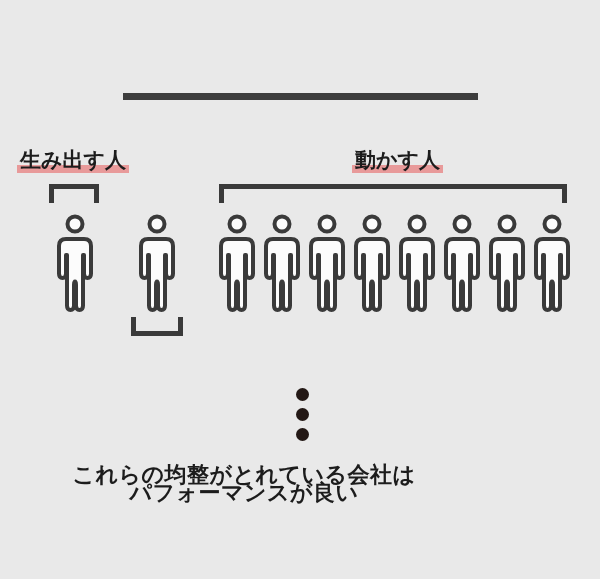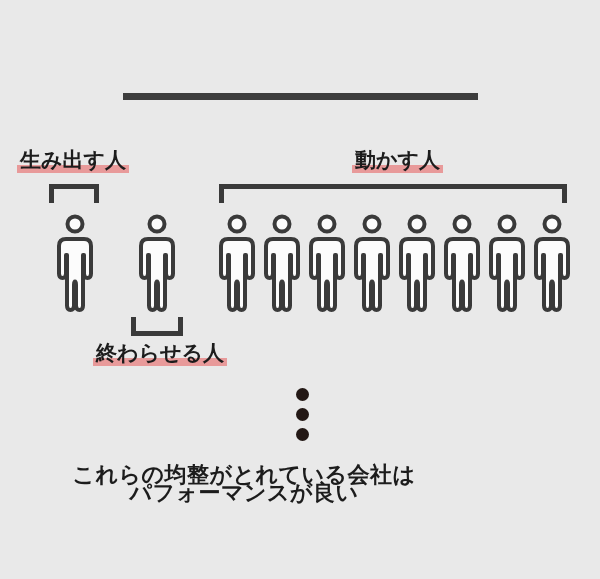--- a/index.html
+++ b/index.html
@@ -82,21 +82,20 @@
       </svg>
     </div>
 
   <div class="person-row row-finisher">
       <svg viewBox="0 0 40 100" xmlns="http://www.w3.org/2000/svg">
         <circle cx="20" cy="10" r="7.5" fill="#fcfcfc" stroke="currentColor" stroke-width="4"></circle>
         <path d="M11,25 H29 Q36,25 36,32 V59.5 Q36,64 32.5,64 Q29,64 29,59.5 V41 L28,41 V91.5 Q28,96 24.5,96 Q21,96 21,91.5 V71 Q21,67.5 20,67.5 Q19,67.5 19,71 V91.5 Q19,96 15.5,96 Q12,96 12,91.5 V41 L11,41 V59.5 Q11,64 7.5,64 Q4,64 4,59.5 V32 Q4,25 11,25 Z" fill="#fcfcfc" stroke="currentColor" stroke-width="4" stroke-linejoin="round" stroke-linecap="round"></path>
       </svg>
     </div>
   <div class="bracket-up bk-finisher"></div>
-  <div class="hl-label label-finisher">終わらせる人</div>
 
   <div class="hl-label label-mover">動かす人</div>
   <div class="bracket-down bk-mover"></div>
   <div class="person-row row-mover">
       <svg viewBox="0 0 40 100" xmlns="http://www.w3.org/2000/svg">
         <circle cx="20" cy="10" r="7.5" fill="#fcfcfc" stroke="currentColor" stroke-width="4"></circle>
         <path d="M11,25 H29 Q36,25 36,32 V59.5 Q36,64 32.5,64 Q29,64 29,59.5 V41 L28,41 V91.5 Q28,96 24.5,96 Q21,96 21,91.5 V71 Q21,67.5 20,67.5 Q19,67.5 19,71 V91.5 Q19,96 15.5,96 Q12,96 12,91.5 V41 L11,41 V59.5 Q11,64 7.5,64 Q4,64 4,59.5 V32 Q4,25 11,25 Z" fill="#fcfcfc" stroke="currentColor" stroke-width="4" stroke-linejoin="round" stroke-linecap="round"></path>
       </svg>
       <svg viewBox="0 0 40 100" xmlns="http://www.w3.org/2000/svg">
         <circle cx="20" cy="10" r="7.5" fill="#fcfcfc" stroke="currentColor" stroke-width="4"></circle>

